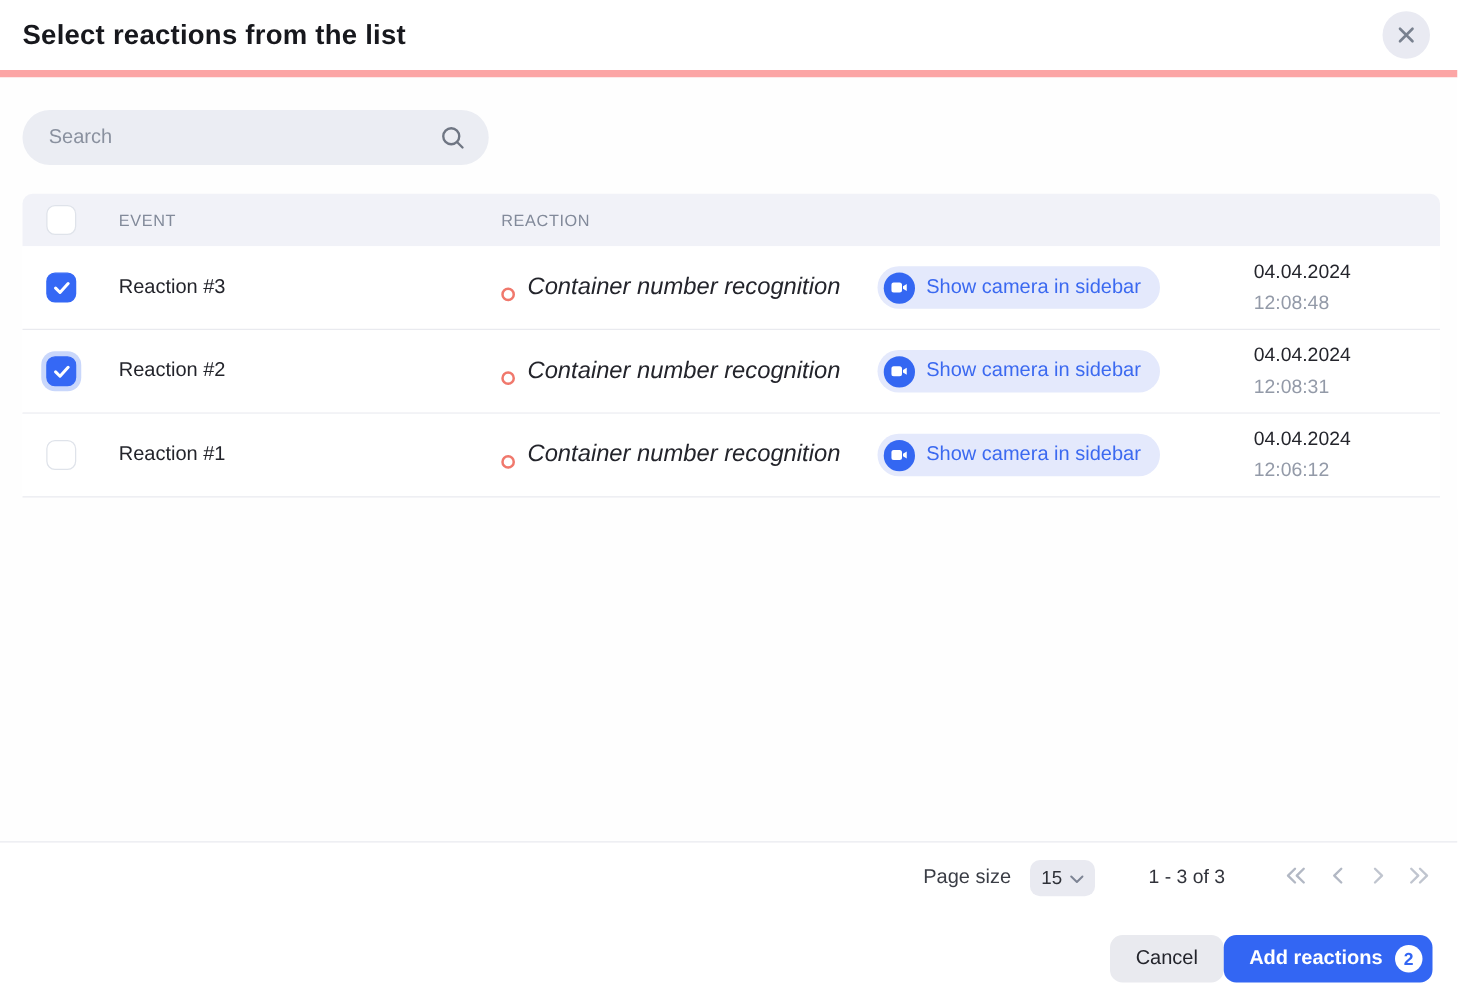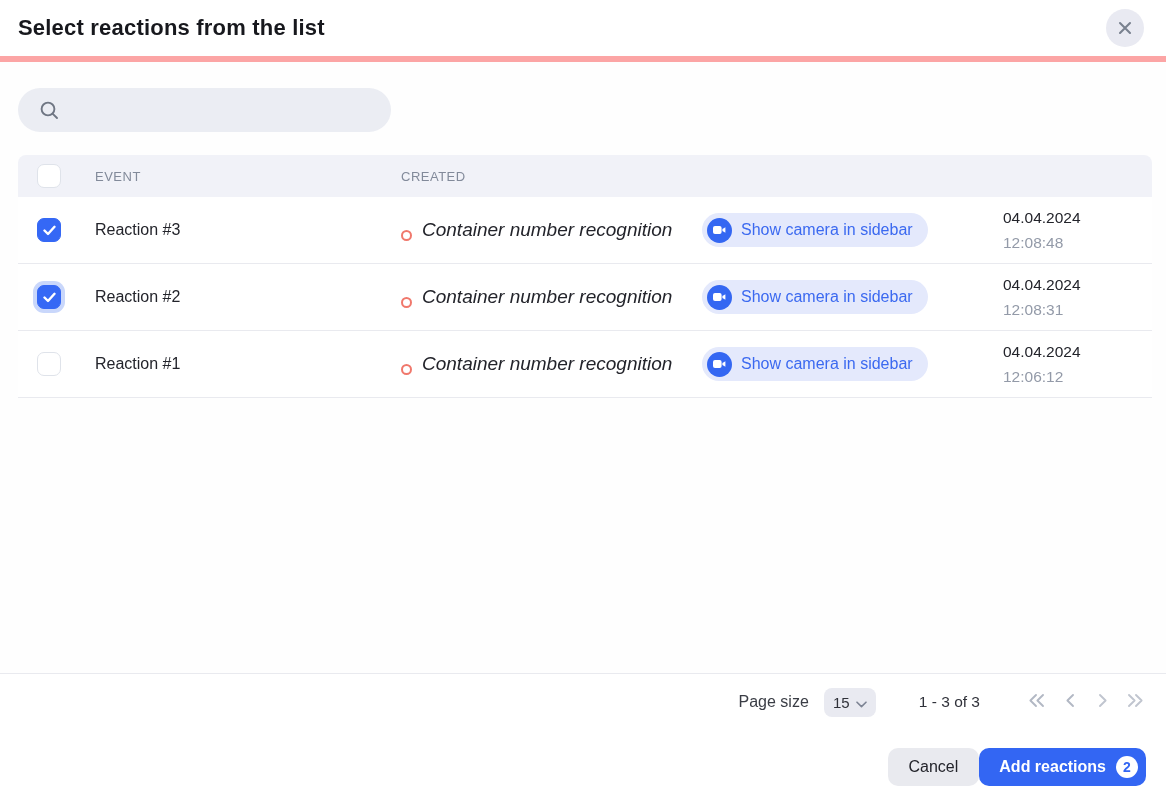--- a/index.html
+++ b/index.html
@@ -150,38 +150,39 @@
         <svg width="16" height="16" viewBox="0 0 16 16">
           <path d="M3 3 L13 13 M13 3 L3 13" stroke="#79818f" stroke-width="2.1" stroke-linecap="round"></path>
         </svg>
       </span>
     </button>
   </div>
 
   <div class="dlg-body">
 
     <div class="search-wrap">
+      <input class="search-input" type="text" placeholder="Search" style="">
       <span class="search-icon">
         <svg width="21" height="21" viewBox="0 0 21 21">
           <circle cx="9" cy="9" r="6.4" fill="none" stroke="#6f7683" stroke-width="1.9"></circle>
           <path d="M13.8 13.8 L18 18" stroke="#6f7683" stroke-width="1.9" stroke-linecap="round"></path>
         </svg>
       </span>
     </div>
 
     <div class="table">
 
       <div class="trow thead">
         <div class="cell-check">
           <span class="checkbox">
             
           </span>
         </div>
         <div class="th">EVENT</div>
-        <div class="th">CREATED</div>
+        <div class="th">REACTION</div>
       </div>
 
       <div class="trow tbody-row">
         <div class="cell-check">
           <span class="checkbox checked">
             <svg width="13" height="11" viewBox="0 0 13 11">
                 <path d="M1.5 5.5 L5 9 L11.5 1.8" fill="none" stroke="#fff" stroke-width="2.4" stroke-linecap="round" stroke-linejoin="round"></path>
               </svg>
           </span>
         </div>

